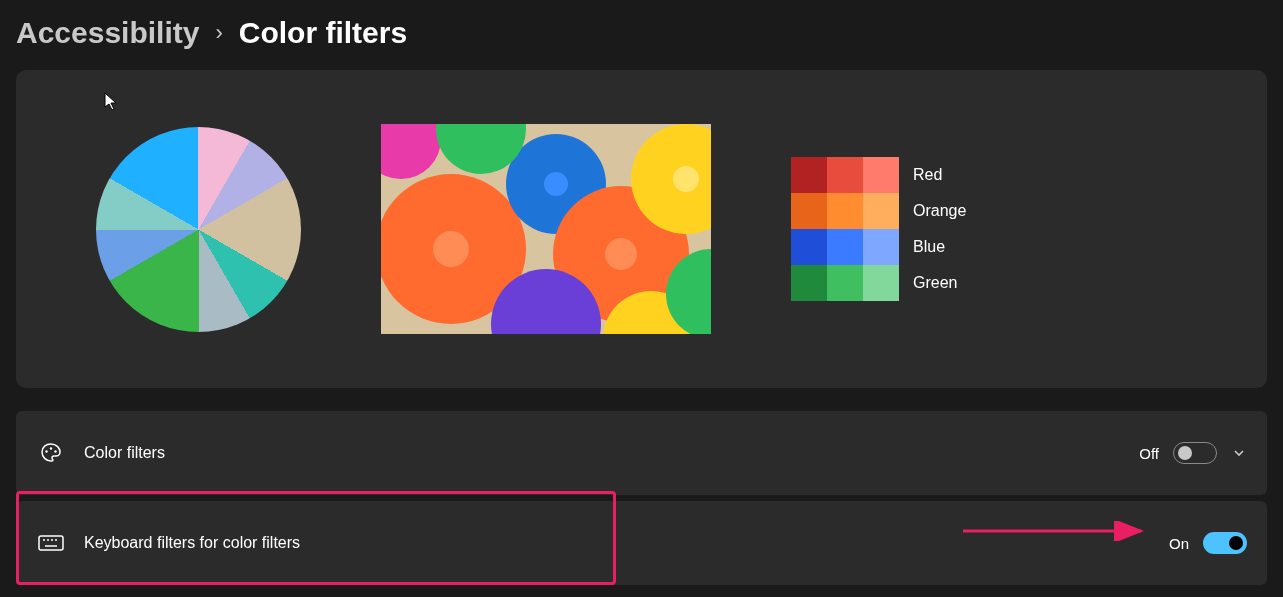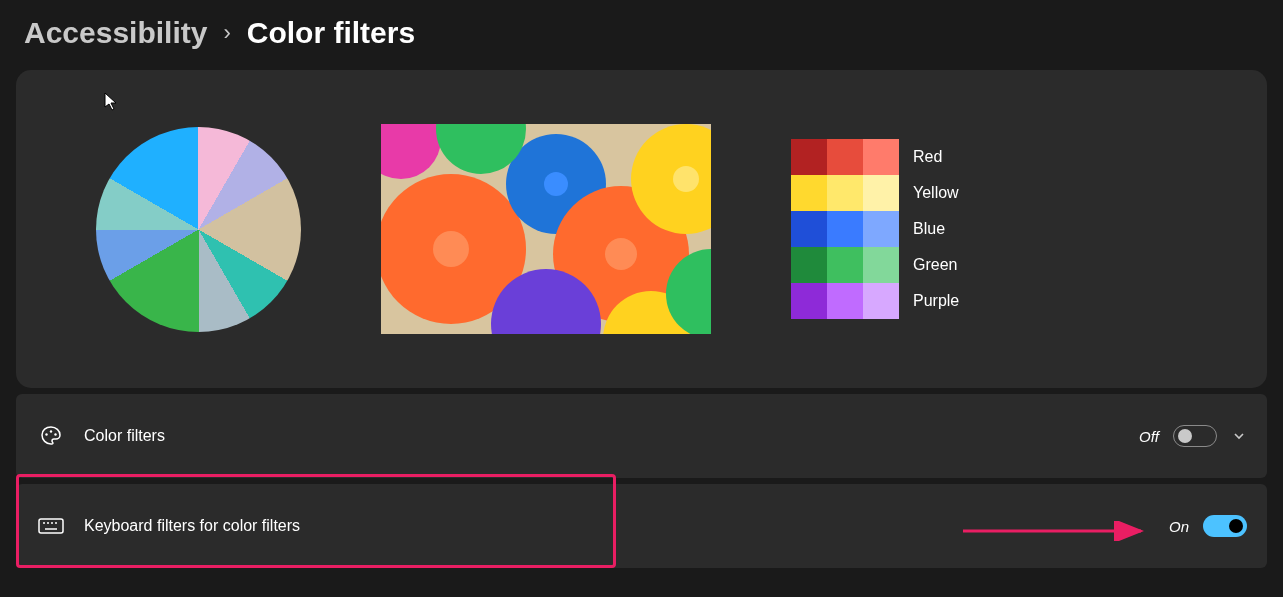--- a/index.html
+++ b/index.html
@@ -19,41 +19,40 @@
     display: flex;
     align-items: center;
     gap: 16px;
     margin-bottom: 20px;
   }
   .breadcrumb .parent {
     font-size: 30px;
     font-weight: 600;
     color: #c9c9c9;
     cursor: pointer;
-    margin-left: 8px;
   }
   .breadcrumb .sep {
     font-size: 22px;
     color: #c9c9c9;
   }
   .breadcrumb .current {
     font-size: 30px;
     font-weight: 600;
     color: #ffffff;
   }
 
   
   .preview-card {
     background: #2b2b2b;
-    border-radius: 15px;
+    border-radius: 10px;
     padding: 40px 80px;
     display: flex;
     align-items: center;
     gap: 80px;
-    margin-bottom: 6px;
+    margin-bottom: 23px;
     height: 318px;
   }
 
   
   .color-wheel {
     width: 205px;
     height: 205px;
     border-radius: 50%;
     flex-shrink: 0;
     background: conic-gradient(
@@ -152,21 +151,21 @@
   }
   .toggle.on::after {
     content:"";
     position:absolute;
     width:14px; height:14px;
     border-radius:50%;
     background:#000;
     top:4px; right:4px;
   }
 
-  .state-label { font-size:15px; color:#fff;font-style:italic; }
+  .state-label { font-size:15px; color:#fff; }
 
   .chevron {
     width: 16px; height:16px;
     display:flex; align-items:center; justify-content:center;
     cursor:pointer;
   }
   .chevron svg { stroke:#c9c9c9; }
 
   
   .highlight-box {
@@ -250,49 +249,41 @@
     <div class="palette-row">
       <div class="sw-group">
         <div class="sw" style="background:#b22222"></div>
         <div class="sw" style="background:#e74c3c"></div>
         <div class="sw" style="background:#ff7b6b"></div>
       </div>
       <span class="palette-label">Red</span>
     </div>
     <div class="palette-row">
       <div class="sw-group">
-        <div class="sw" style="background:#ffd92e"></div>
-        <div class="sw" style="background:#ffe86b"></div>
-        <div class="sw" style="background:#fff2a8"></div>
+        <div class="sw" style="background:#e8641b"></div>
+        <div class="sw" style="background:#ff8c2e"></div>
+        <div class="sw" style="background:#ffae5e"></div>
       </div>
-      <span class="palette-label">Yellow</span>
+      <span class="palette-label">Orange</span>
     </div>
     <div class="palette-row">
       <div class="sw-group">
         <div class="sw" style="background:#1f4fd8"></div>
         <div class="sw" style="background:#3a7bff"></div>
         <div class="sw" style="background:#7ea8ff"></div>
       </div>
       <span class="palette-label">Blue</span>
     </div>
     <div class="palette-row">
       <div class="sw-group">
         <div class="sw" style="background:#1f8a3b"></div>
         <div class="sw" style="background:#3fbf5f"></div>
         <div class="sw" style="background:#82d89a"></div>
       </div>
       <span class="palette-label">Green</span>
-    </div>
-    <div class="palette-row">
-      <div class="sw-group">
-        <div class="sw" style="background:#8e2ad8"></div>
-        <div class="sw" style="background:#c06bff"></div>
-        <div class="sw" style="background:#d7a8ff"></div>
-      </div>
-      <span class="palette-label">Purple</span>
     </div>
   </div>
 </div>
 
 <div class="setting-row">
   <div class="icon-slot palette-icon">
     <svg width="24" height="24" viewBox="0 0 24 24">
       <path d="M12 3c5 0 9 3.6 9 8 0 2.5-2 4-4 4h-2c-1.1 0-2 .9-2 2 0 .6.3 1.1.7 1.5.4.4.3 1.1-.2 1.3-.5.1-1 .2-1.5.2-5 0-9-4-9-9s4-8 9-8z"></path>
       <circle cx="7.5" cy="10.5" r="1.2" fill="#fff" stroke="none"></circle>
       <circle cx="12" cy="7.5" r="1.2" fill="#fff" stroke="none"></circle>

